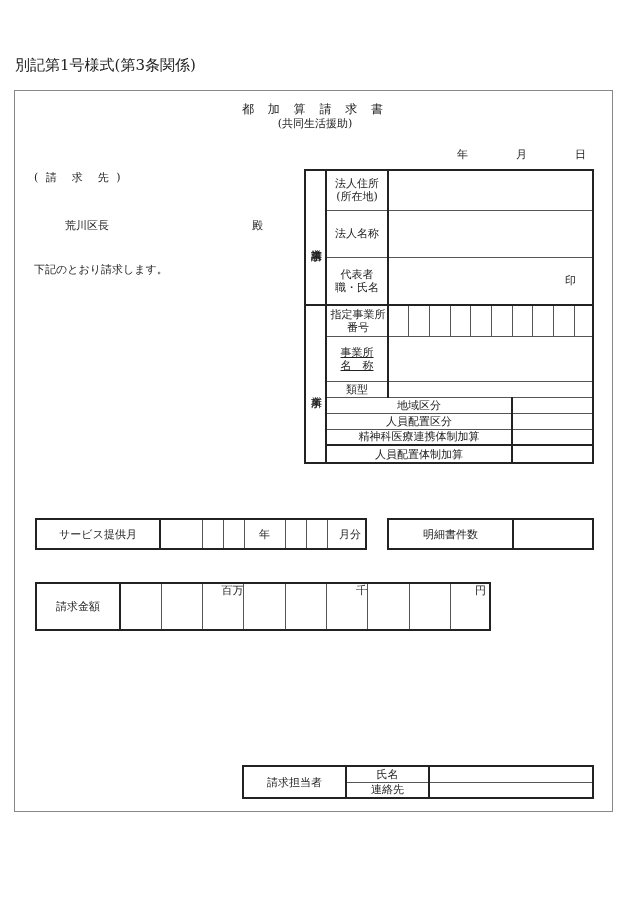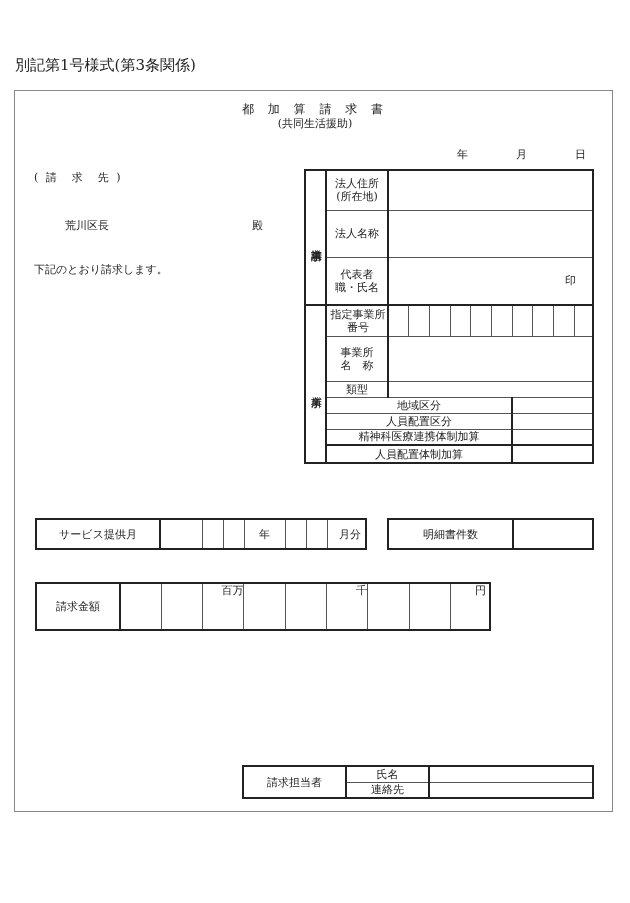--- a/index.html
+++ b/index.html
@@ -106,21 +106,21 @@
     <td class="dash"></td>
     <td class="dash"></td>
     <td class="dash"></td>
     <td class="dash"></td>
     <td class="dash"></td>
     <td class="dash"></td>
     <td class="dash"></td>
     <td class="dash"></td>
     <td class="dash"></td>
   </tr>
-  <tr style="height:45px;">
+  <tr style="height:45px;text-decoration:underline;">
     <td class="bold-r">
       <div>事業所</div>
       <div>名　称</div>
     </td>
     <td colspan="10"></td>
   </tr>
   <tr style="height:16px;">
     <td class="bold-r">類型</td>
     <td colspan="10"></td>
   </tr>

